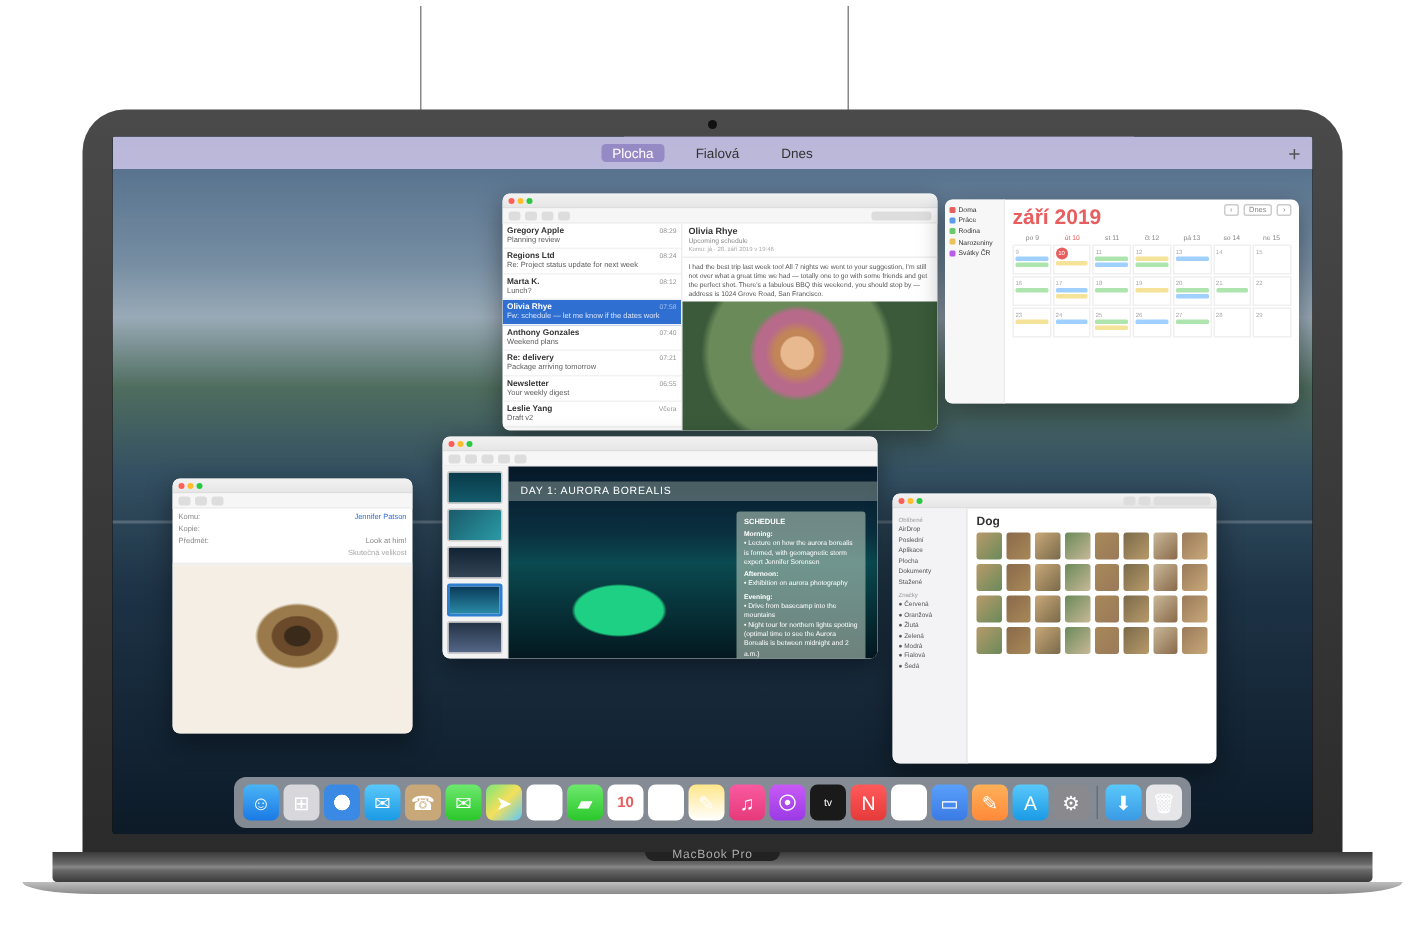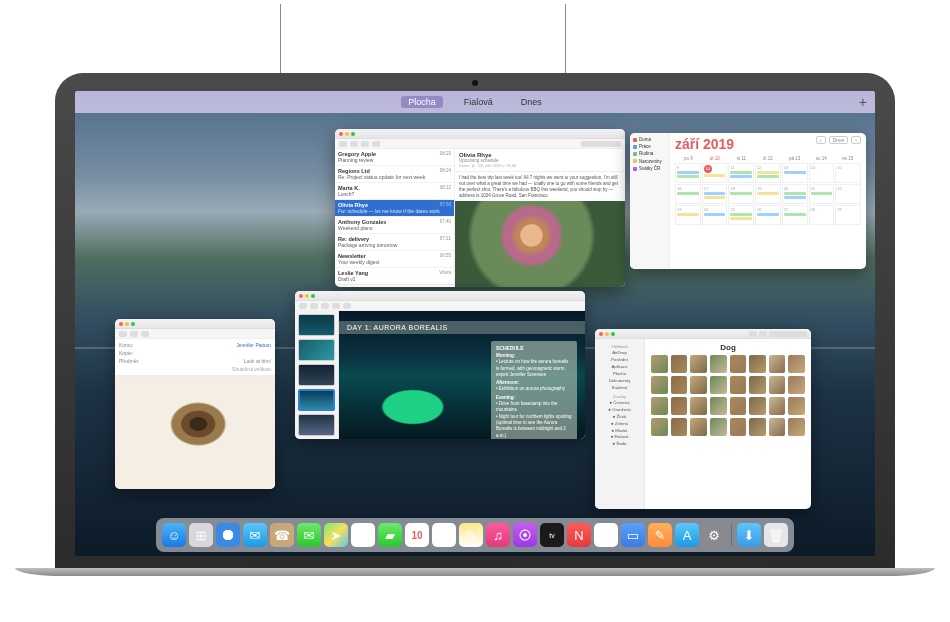--- a/index.html
+++ b/index.html
@@ -70,21 +70,21 @@
   .key-slide .bar{position:absolute;left:0;top:10px;right:0;height:13px;background:rgba(200,215,200,0.35);display:flex;align-items:center;padding:0 8px;font-size:7px;letter-spacing:0.5px;}
   .key-panel{position:absolute;right:8px;top:30px;width:86px;background:rgba(180,200,185,0.6);border-radius:2px;padding:4px 5px;font-size:4.5px;line-height:1.4;}
   .key-panel .hd{font-weight:700;font-size:5px;margin-bottom:1px;}
   
   .compose { left:40px; top:228px; width:160px; height:170px; display:flex; flex-direction:column;}
   .compose-fields{padding:2px 4px; border-bottom:1px solid #eee;}
   .compose-fields .row{display:flex;justify-content:space-between;font-size:5px;color:#888;padding:1px 0;}
   .compose-fields .row .v{color:#2f6fd1;font-weight:500;}
   .compose-img{flex:1;background: radial-gradient(ellipse at 52% 42%, #3a2a1a 0 7%, #6a4a2a 8% 14%, #9a7a4a 15% 22%, #f4eee4 24% 100%); border-top:1px solid #eee;}
   
-  .finder { left:520px; top:238px; width:216px; height:180px; display:flex; flex-direction:column;text-align:center;}
+  .finder { left:520px; top:238px; width:216px; height:180px; display:flex; flex-direction:column;}
   .finder-body{flex:1;display:flex;}
   .finder-side{width:50px;background:#f3f3f5;border-right:1px solid #e6e6e6;padding:3px 4px;font-size:4.3px;color:#555;line-height:1.6;}
   .finder-side .sh{color:#999;font-size:4px;margin-top:2px;}
   .finder-main{flex:1;padding:4px 6px;}
   .finder-title{font-size:8px;font-weight:600;margin-bottom:3px;}
   .finder-grid{display:grid;grid-template-columns:repeat(8,1fr);gap:3px;}
   .finder-thumb{height:18px;border-radius:2px;}
   
   .dock{position:absolute;bottom:4px;left:50%;transform:translateX(-50%);height:34px;background:rgba(230,230,235,0.55);border-radius:8px;padding:3px 6px;display:flex;align-items:center;gap:3px;backdrop-filter:blur(4px);}
   .dock-icon{width:24px;height:24px;border-radius:5px;display:flex;align-items:center;justify-content:center;font-size:13px;color:#fff;cursor:pointer;}
@@ -391,14 +391,18 @@
           <div class="dock-icon" style="background: linear-gradient(rgb(255, 176, 90), rgb(255, 138, 58));">✎</div>
           <div class="dock-icon" style="background: linear-gradient(rgb(90, 200, 250), rgb(26, 154, 229));">A</div>
           <div class="dock-icon" style="background: rgb(138, 138, 142);">⚙</div>
           <div class="dock-sep"></div>
           <div class="dock-icon" style="background: linear-gradient(rgb(90, 200, 250), rgb(58, 154, 229));">⬇</div>
           <div class="dock-icon" style="background: rgb(230, 230, 232);">🗑</div>
         </div>
 
     </div>
   </div>
+  <div class="hinge">
+    <div class="notch"></div>
+    <div class="brand">MacBook Pro</div>
+  </div>
   <div class="base"></div>
 </div>
 
 </body></html>

